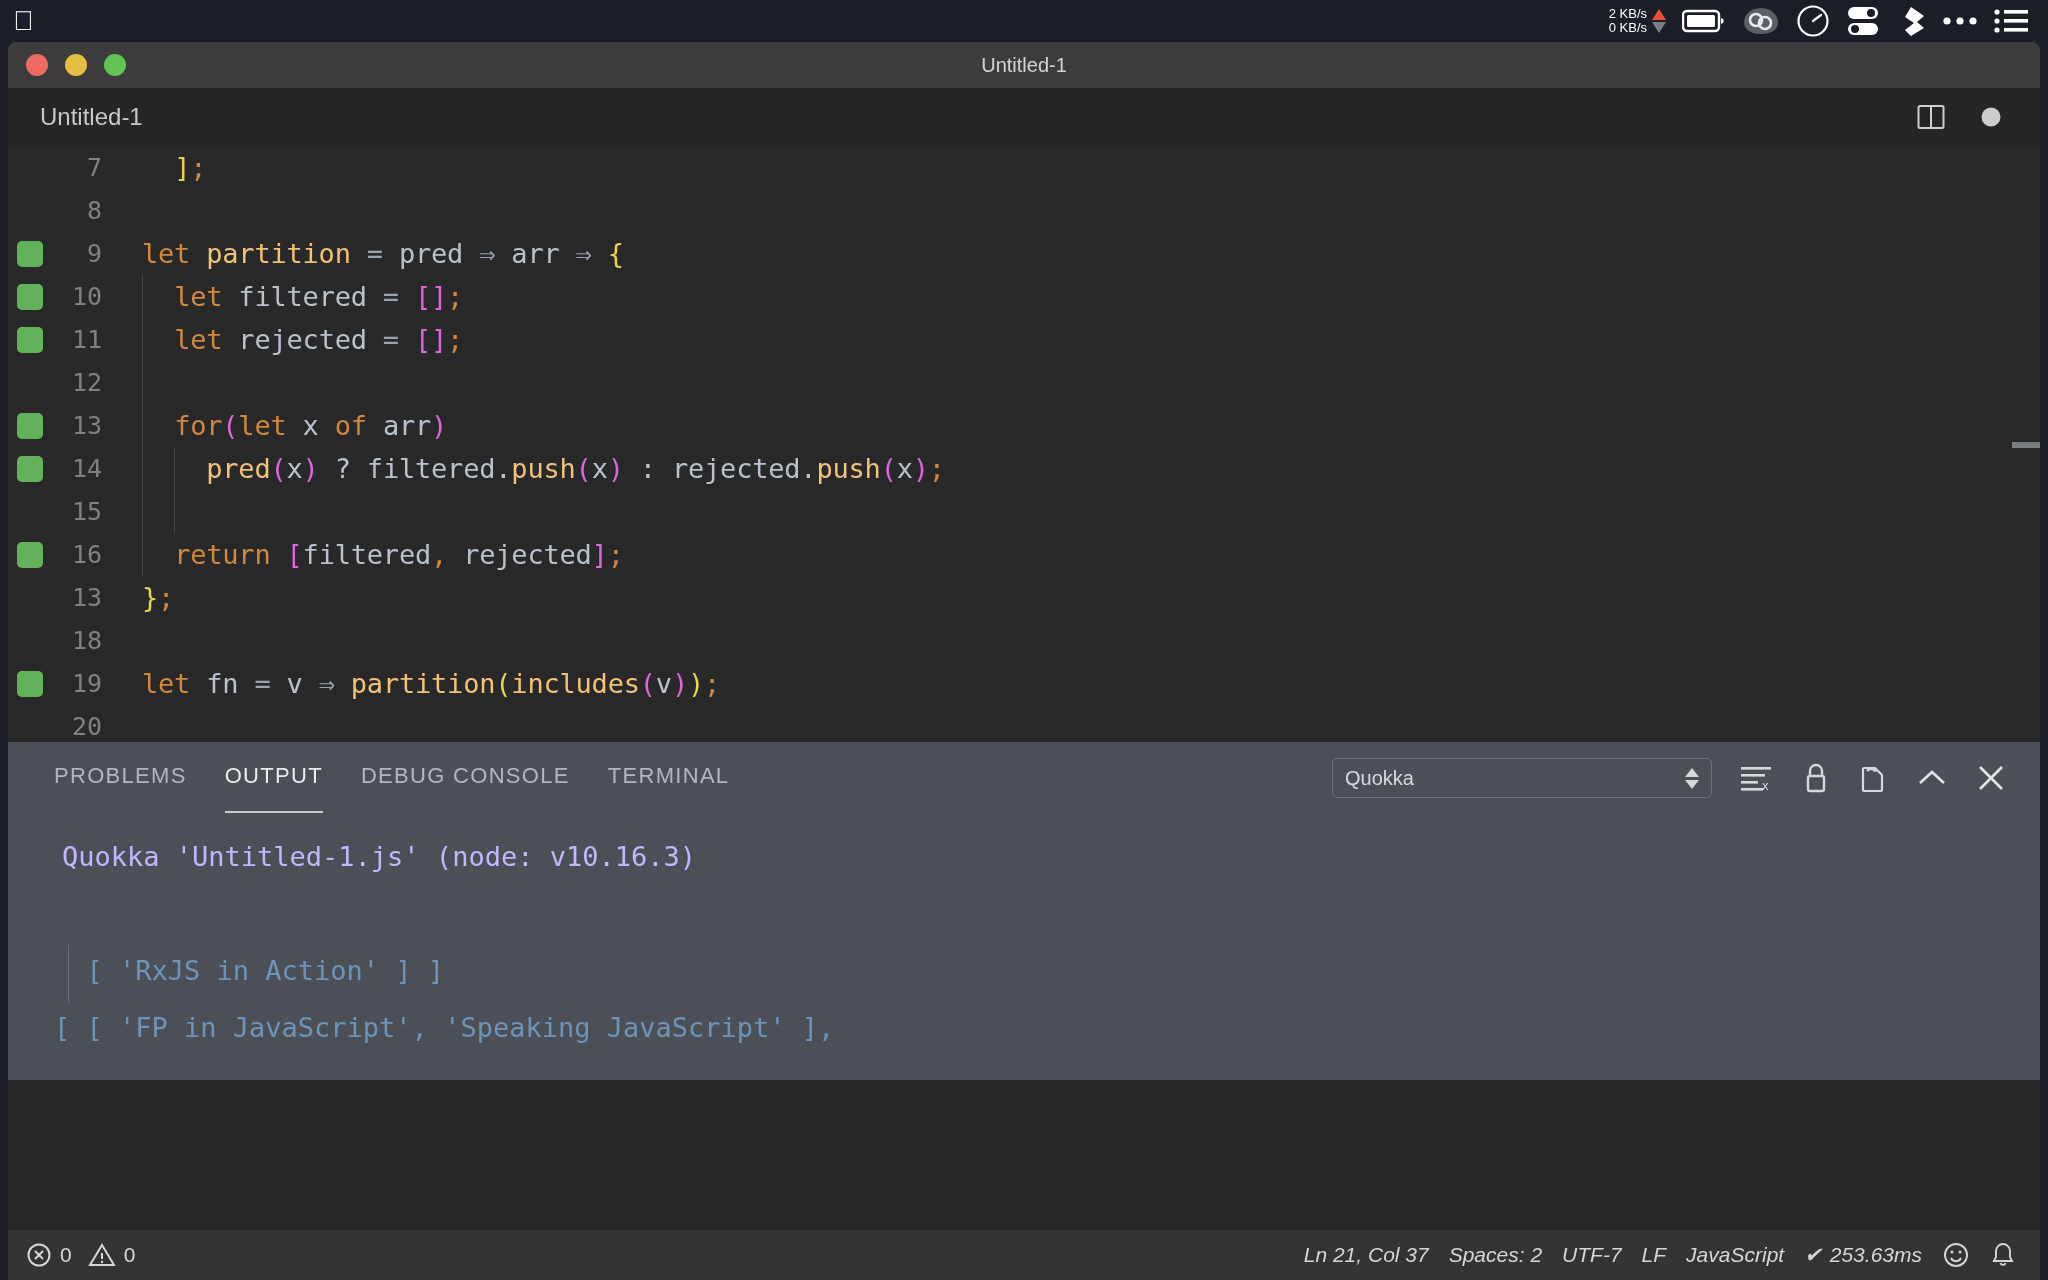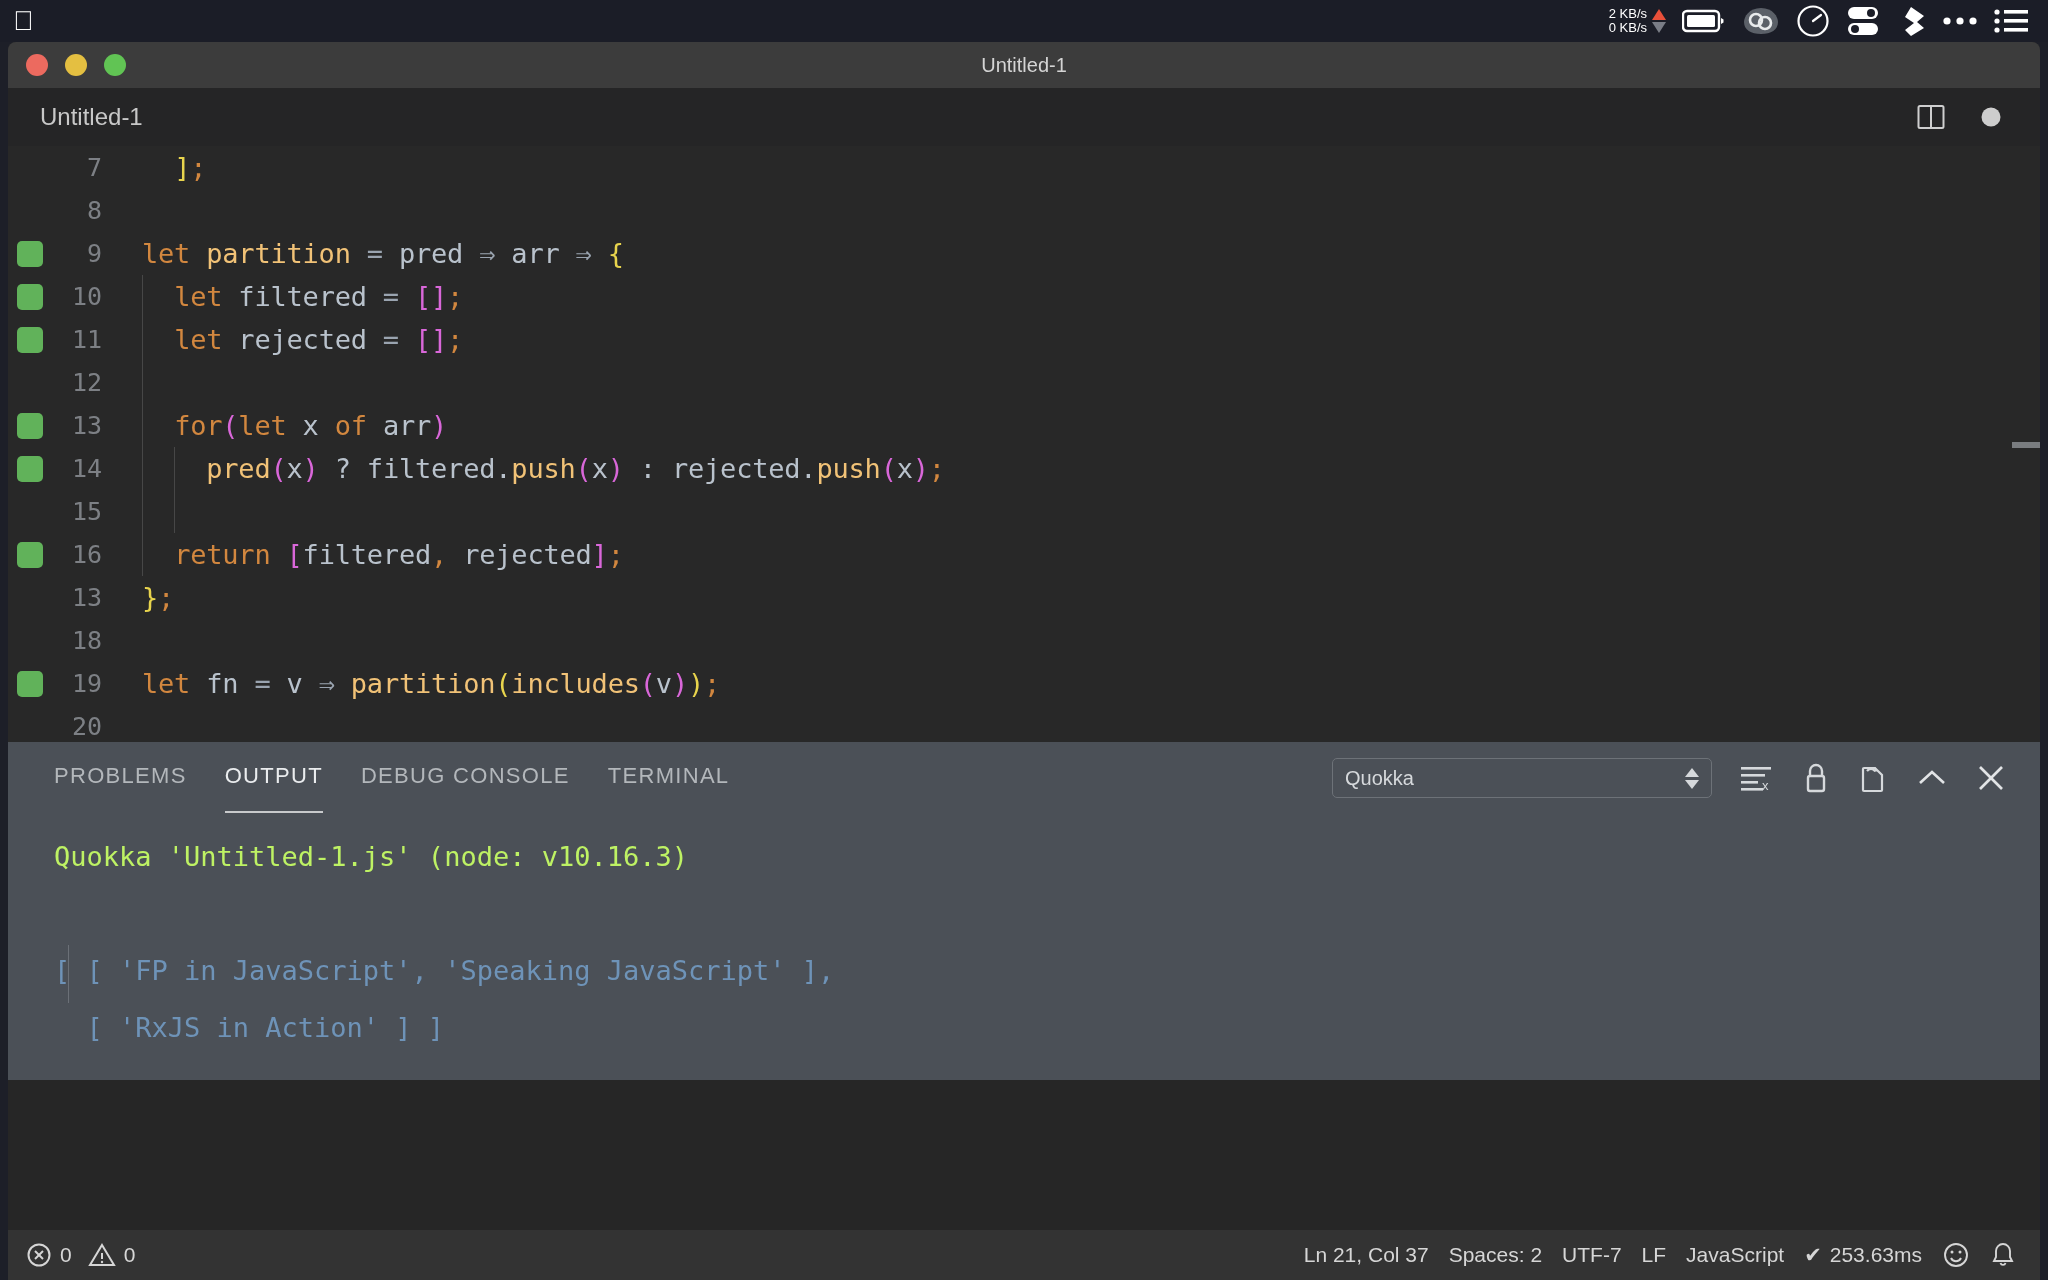--- a/index.html
+++ b/index.html
@@ -110,34 +110,34 @@
   }
   .pselect-label { font-size:20px; color:#d6d9dc; }
   .pselect-arrows {
     position:absolute; right:12px; display:flex; flex-direction:column; gap:3px;
   }
   .spin-up { width:0;height:0;border-left:7px solid transparent;border-right:7px solid transparent;border-bottom:9px solid #d6d9dc; }
   .spin-dn { width:0;height:0;border-left:7px solid transparent;border-right:7px solid transparent;border-top:9px solid #d6d9dc; }
 
   .panel-body { padding:14px 0 0 46px; font-family:"DejaVu Sans Mono", monospace; }
   .out-line { font-size:27px; line-height:57px; white-space:pre; }
-  .out-head { color:#bef264; }
+  .out-head { color:#c4b5fd;margin-left:8px; }
   .out-val  { color:#6e93b8; }
   .out-indent-guide {
     position:absolute; width:1px; background:#6b7077;
   }
 
   
   .statusbar {
     position:absolute; left:0; bottom:0; width:2032px; height:50px;
     background:#333333; display:flex; align-items:center; color:#d6d6d6;
     font-size:21px;
   }
   .sb-left { display:flex; align-items:center; gap:10px; padding-left:18px; }
-  .sb-right { margin-left:auto; display:flex; align-items:center; gap:20px; padding-right:24px; }
+  .sb-right { margin-left:auto; display:flex; align-items:center; gap:20px; padding-right:24px;font-style:italic; }
   .sb-item { display:flex; align-items:center; gap:8px; white-space:nowrap; }
   svg { display:block; }
 </style>
 </head>
 <body>
 
 <div class="menubar">
   <div class="apple-logo">
     <span class="apple-glyph"></span>
   </div>
@@ -398,22 +398,22 @@
           </svg>
         </div>
       </div>
     </div>
 
     <div class="panel-body">
       <div class="out-indent-guide" style="left:60px;top:203px;height:58px;"></div>
       <div id="output-lines">
           <div class="out-line out-head">Quokka 'Untitled-1.js' (node: v10.16.3)</div>
           <div class="out-line out-val">&nbsp;</div>
+          <div class="out-line out-val">  [ 'RxJS in Action' ] ]</div>
           <div class="out-line out-val">[ [ 'FP in JavaScript', 'Speaking JavaScript' ],</div>
-          <div class="out-line out-val">  [ 'RxJS in Action' ] ]</div>
         </div>
     </div>
   </div>
 
   <div class="statusbar">
     <div class="sb-left">
       <div class="sb-item">
         <svg width="26" height="26" viewBox="0 0 26 26">
           <circle cx="13" cy="13" r="10.5" fill="none" stroke="#d6d6d6" stroke-width="2"></circle>
           <line x1="9" y1="9" x2="17" y2="17" stroke="#d6d6d6" stroke-width="2"></line>

